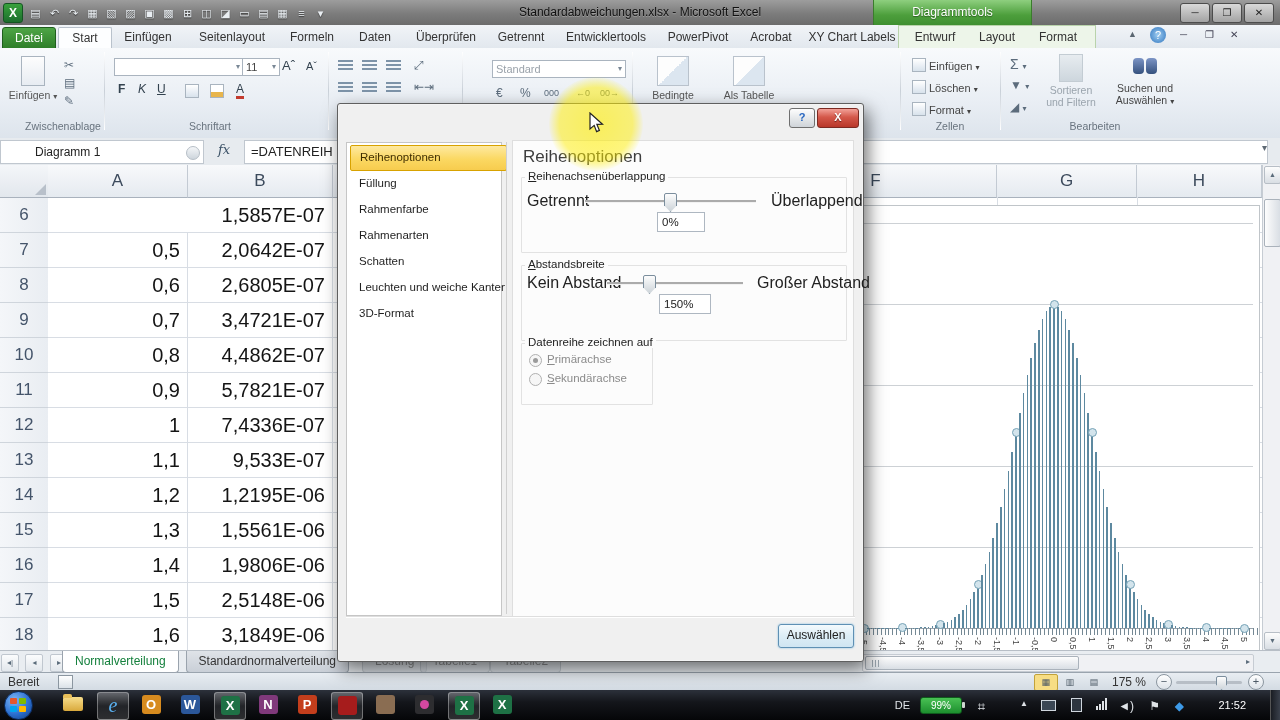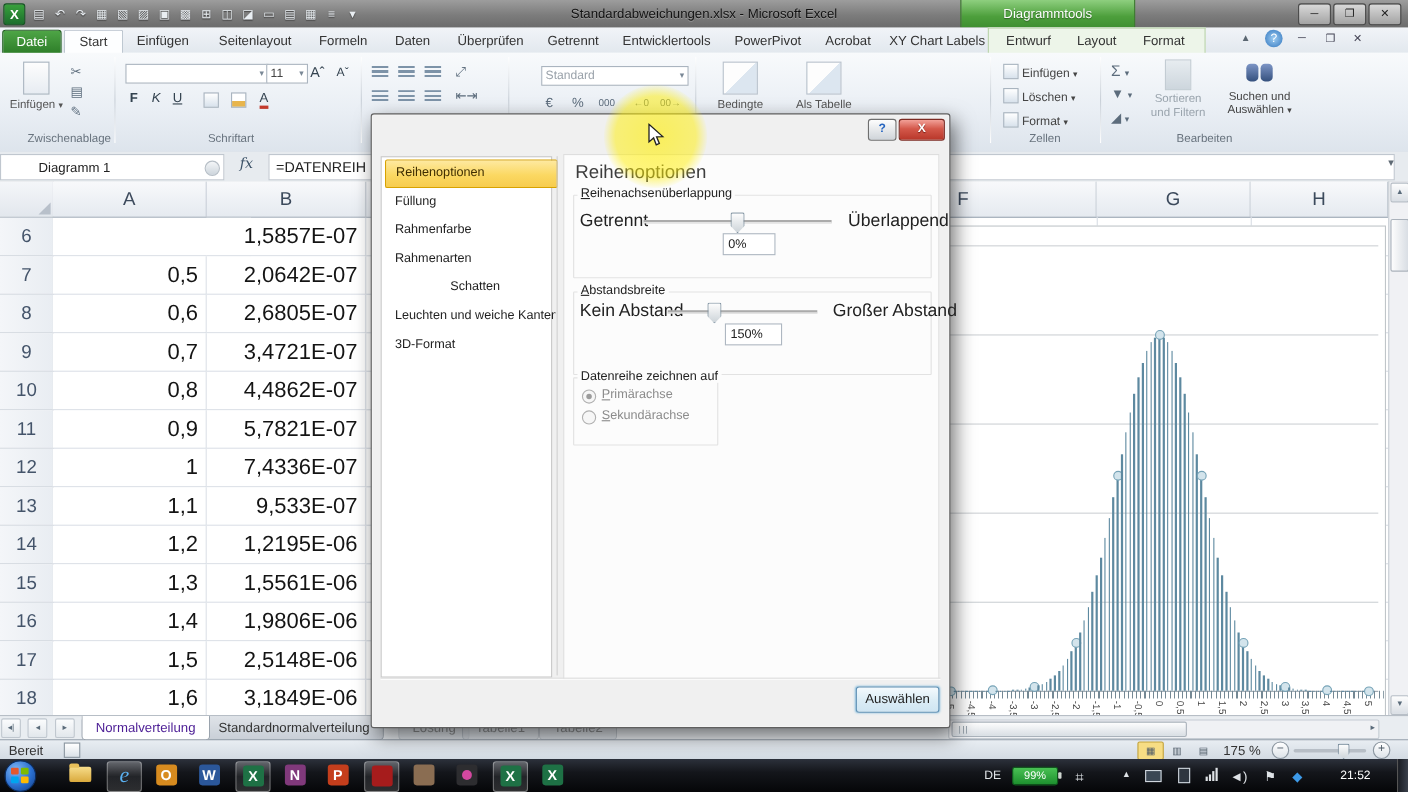--- a/index.html
+++ b/index.html
@@ -98,21 +98,21 @@
     border:1px solid #b7bec6;border-radius:2px;text-align:center;font-size:7px;color:#5a6b7a;line-height:15px;}
   #vthumb{position:absolute;left:1px;top:34px;width:15px;height:46px;background:linear-gradient(90deg,#fdfdfd,#d9dee4);
     border:1px solid #aab2bb;border-radius:2px;}
   #tabsrow{left:0;top:650px;width:1280px;height:22px;background:#e9edf1;border-top:1px solid #b7bec6;}
   .navb{display:inline-block;width:16px;height:16px;margin:2px 1px 0 1px;text-align:center;
     font-size:8px;color:#5a6b7a;line-height:16px;background:linear-gradient(#fbfcfd,#e2e7ec);
     border:1px solid #c0c7cf;border-radius:2px;}
   .stab{position:absolute;top:0;height:21px;line-height:20px;font-size:12px;color:#333;
     padding:0 12px;border:1px solid #9aa3ad;border-top:none;border-radius:0 0 4px 4px;
     background:linear-gradient(#dfe3e8,#c9cfd7);}
-  .stab.active{background:#fff;color:#4c1d95;z-index:2;margin-left:12px;}
+  .stab.active{background:#fff;color:#15803d;z-index:2;}
   .stab.dim{opacity:.5;}
   #hscroll{position:absolute;left:862px;top:3px;width:390px;height:16px;background:#f0f1f4;
     border:1px solid #c6ccd3;border-radius:2px;}
   #hthumb{position:absolute;left:2px;top:1px;width:212px;height:12px;
     background:linear-gradient(#fdfdfd,#d9dee4);border:1px solid #aab2bb;border-radius:2px;}
   #hgrip{position:absolute;left:6px;top:3px;width:8px;height:7px;
     background:repeating-linear-gradient(90deg,#9aa5ae 0 1px,transparent 1px 3px);}
 
   
   #statusbar{left:0;top:672px;width:1280px;height:18px;
@@ -611,21 +611,21 @@
   </div>
 
   <div id="dialog" class="abs">
     <div id="dlg-help">?</div>
     <div id="dlg-close">X</div>
     <div id="dlg-list">
         <div class="dnav sel" style="top: 2px;">Reihenoptionen</div>
         <div class="dnav" style="top: 28px;">Füllung</div>
         <div class="dnav" style="top: 54px;">Rahmenfarbe</div>
         <div class="dnav" style="top: 80px;">Rahmenarten</div>
-        <div class="dnav" style="top: 106px; text-align: center;">Schatten</div>
+        <div class="dnav" style="top: 106px;">Schatten</div>
         <div class="dnav" style="top: 132px;">Leuchten und weiche Kanten</div>
         <div class="dnav" style="top: 158px;">3D-Format</div>
       </div>
     <div id="dlg-div"></div>
     <div id="dlg-panel">
       <div id="dlg-head">Reihenoptionen</div>
 
       <div class="fieldset" style="left:8px;top:36px;width:324px;height:74px"></div>
       <div class="flabel ak" style="left:12px;top:29px">Reihenachsenüberlappung</div>
       <span class="sl-end" style="left:14px;top:51px">Getrennt</span>

